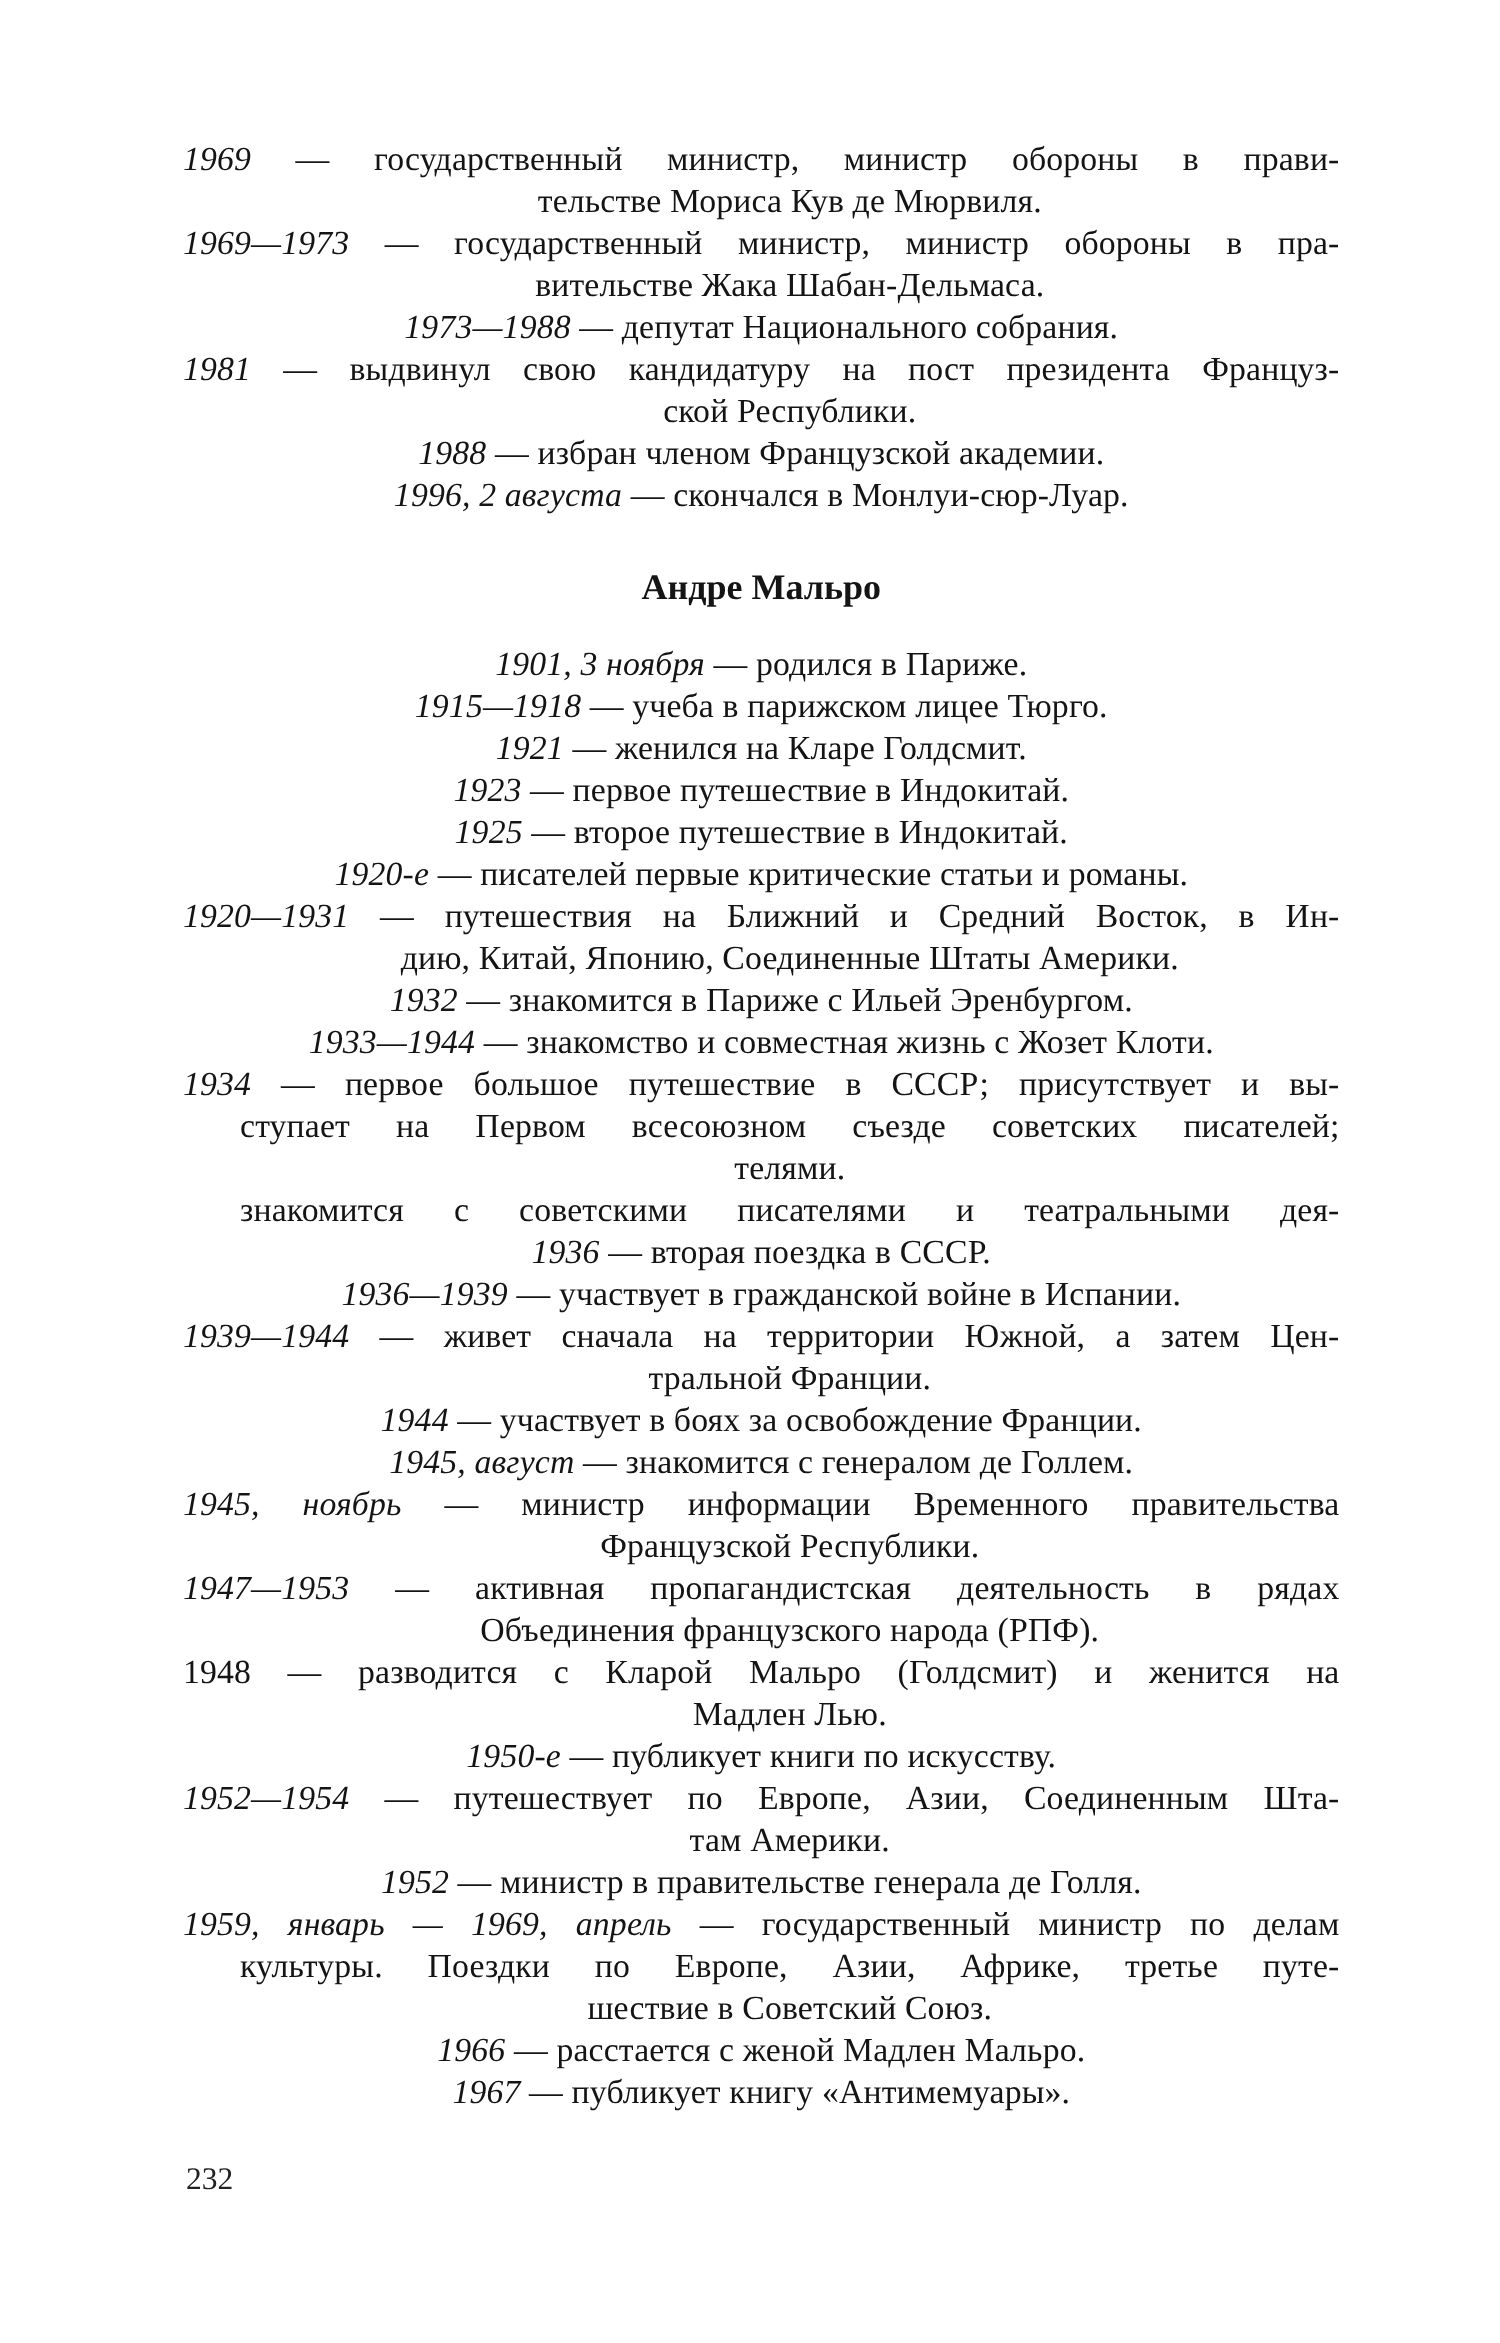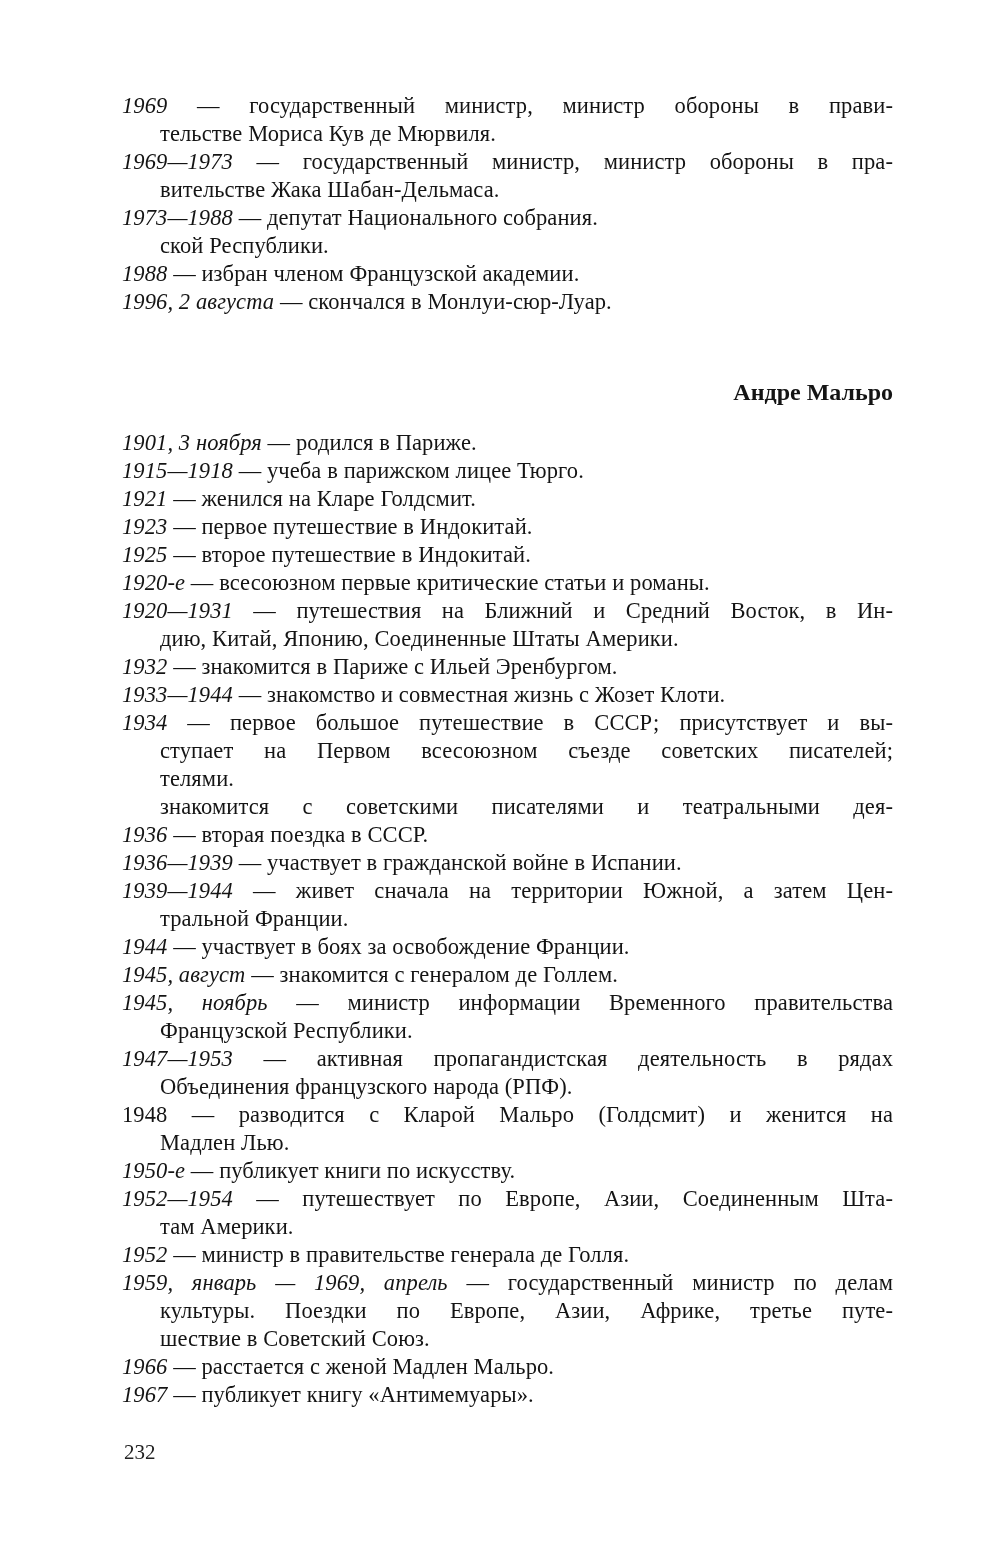--- a/index.html
+++ b/index.html
@@ -24,27 +24,27 @@
     line-height: 28px;
     letter-spacing: 0.1px;
   }
   .block-0 { top: 92px; }
   .block-1 { top: 429px; }
   .heading {
     position: absolute;
     left: 122px; top: 377px;
     width: 771px;
     margin: 0;
-    text-align: right;
+    text-align: center;
     font-size: 24px;
     font-weight: bold;
     line-height: 30px;
   }
   .entry { padding-left: 38px; }
-  .line { min-height: 28px; }
+  .line { min-height: 28px; text-align: center; }
   .line.first { margin-left: -38px; }
   .line.just { text-align: justify; text-align-last: justify; }
   .date.it { font-style: italic; }
   .page-number {
     position: absolute;
     left: 124px; top: 1440px;
     font-family: Liberation Serif, serif;
     font-size: 21px;
     color: #222222;
   }
@@ -59,20 +59,21 @@
         <div class="line">тельстве Мориса Кув де Мюрвиля.</div>
       </div>
       <div class="entry">
         <div class="line first just"><span class="date it">1969—1973</span><span> — </span><span>государственный министр, министр обороны в пра-</span></div>
         <div class="line">вительстве Жака Шабан-Дельмаса.</div>
       </div>
       <div class="entry">
         <div class="line first"><span class="date it">1973—1988</span><span> — </span><span>депутат Национального собрания.</span></div>
       </div>
       <div class="entry">
+        <div class="line first just"><span class="date it">1981</span><span> — </span><span>выдвинул свою кандидатуру на пост президента Француз-</span></div>
         <div class="line">ской Республики.</div>
       </div>
       <div class="entry">
         <div class="line first"><span class="date it">1988</span><span> — </span><span>избран членом Французской академии.</span></div>
       </div>
       <div class="entry">
         <div class="line first"><span class="date it">1996, 2 августа</span><span> — </span><span>скончался в Монлуи-сюр-Луар.</span></div>
       </div>
     </div>
 
@@ -88,21 +89,21 @@
       <div class="entry">
         <div class="line first"><span class="date it">1921</span><span> — </span><span>женился на Кларе Голдсмит.</span></div>
       </div>
       <div class="entry">
         <div class="line first"><span class="date it">1923</span><span> — </span><span>первое путешествие в Индокитай.</span></div>
       </div>
       <div class="entry">
         <div class="line first"><span class="date it">1925</span><span> — </span><span>второе путешествие в Индокитай.</span></div>
       </div>
       <div class="entry">
-        <div class="line first"><span class="date it">1920-е</span><span> — </span><span>всесоюзном первые критические статьи и романы.</span></div>
+        <div class="line first"><span class="date it">1920-е</span><span> — </span><span>писателей первые критические статьи и романы.</span></div>
       </div>
       <div class="entry">
         <div class="line first just"><span class="date it">1920—1931</span><span> — </span><span>путешествия на Ближний и Средний Восток, в Ин-</span></div>
         <div class="line">дию, Китай, Японию, Соединенные Штаты Америки.</div>
       </div>
       <div class="entry">
         <div class="line first"><span class="date it">1932</span><span> — </span><span>знакомится в Париже с Ильей Эренбургом.</span></div>
       </div>
       <div class="entry">
         <div class="line first"><span class="date it">1933—1944</span><span> — </span><span>знакомство и совместная жизнь с Жозет Клоти.</span></div>

